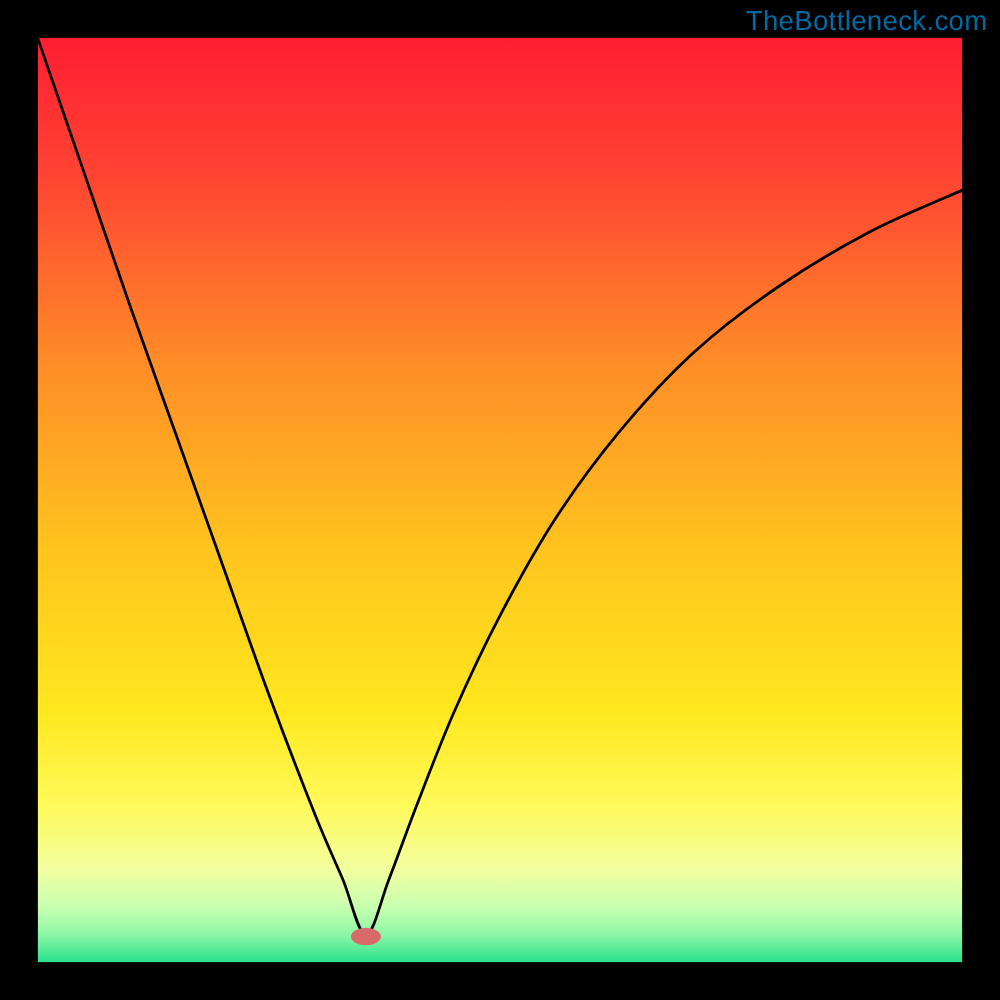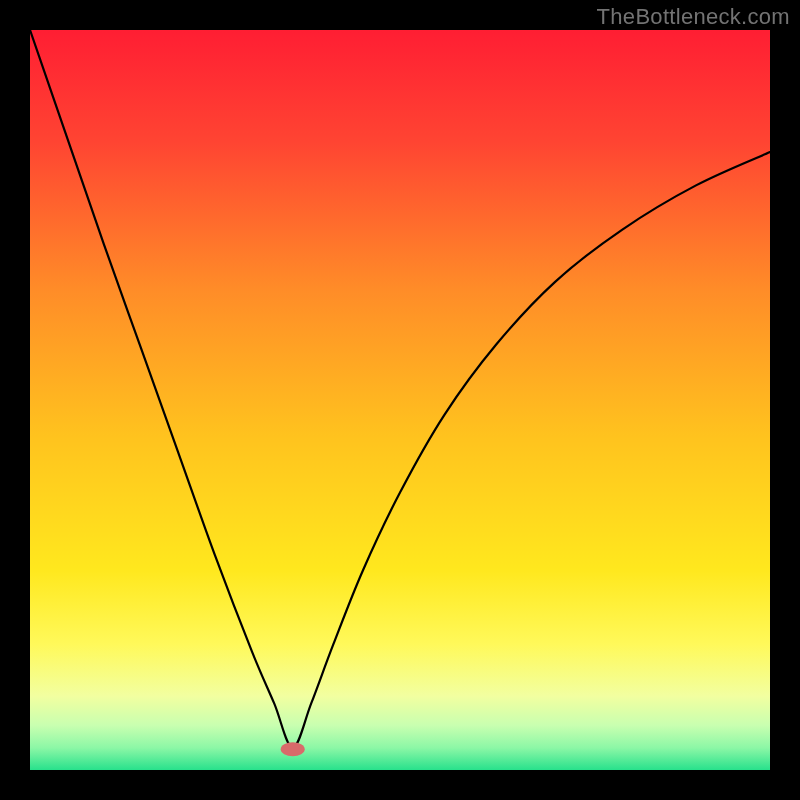--- a/index.html
+++ b/index.html
@@ -14,21 +14,21 @@
   .outer {
     position: relative;
     width: 800px;
     height: 800px;
     background: #000;
   }
   .watermark {
     position: absolute;
     top: 4px;
     right: 10px;
-    color: #737373;
+    color: #0369a1;
     font-size: 22px;
     font-weight: 500;
     letter-spacing: 0.3px;
     z-index: 5;
   }
   .plot {
     position: absolute;
     left: 30px;
     top: 30px;
     width: 740px;

